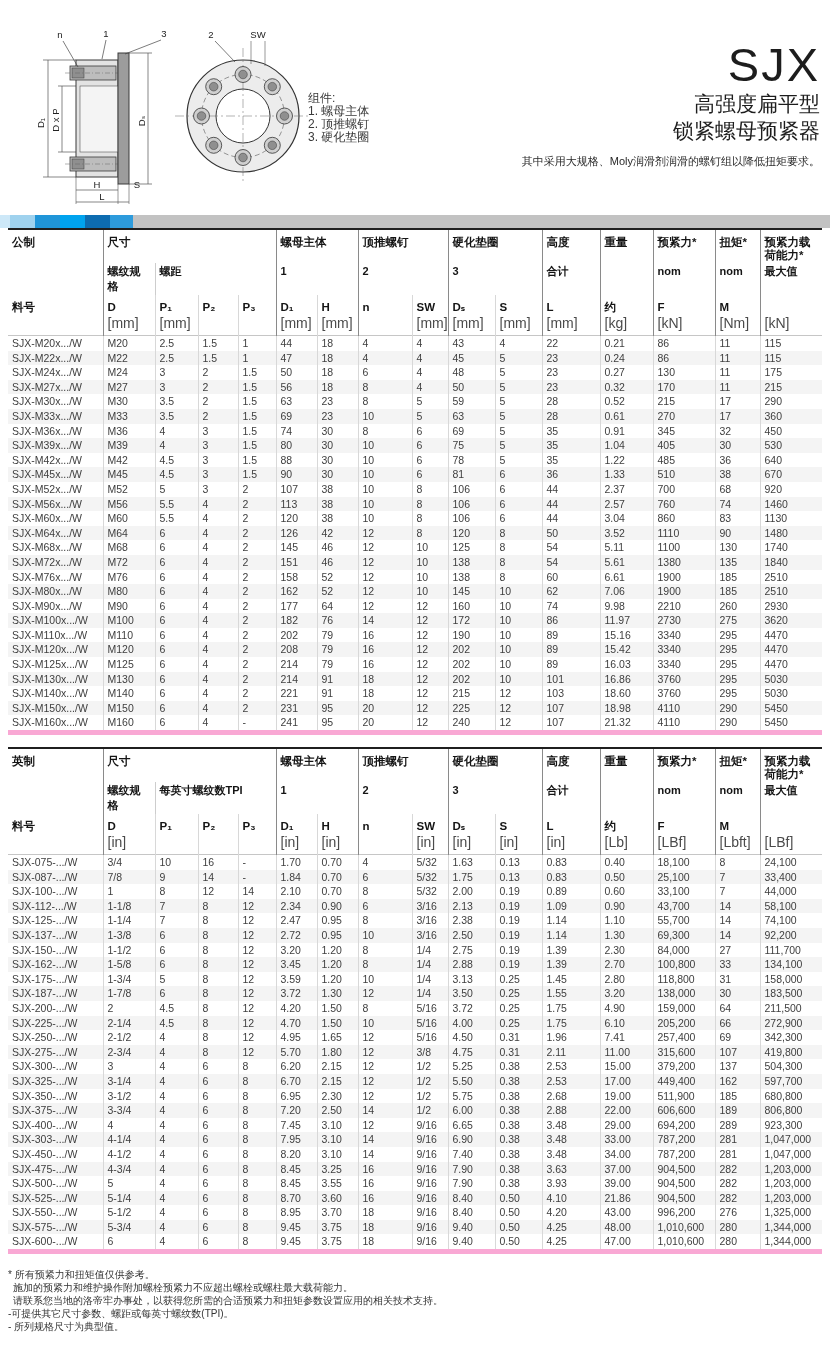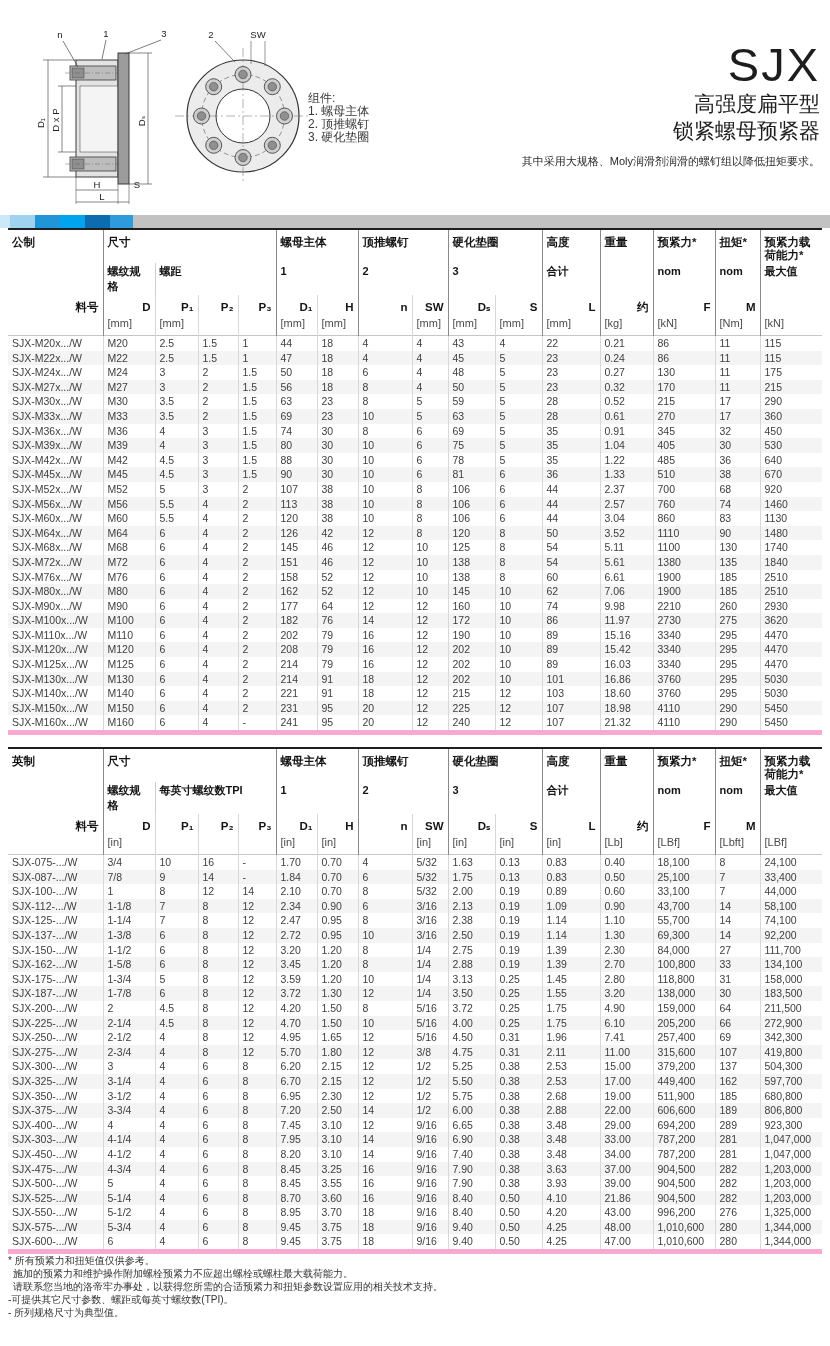--- a/index.html
+++ b/index.html
@@ -17,33 +17,33 @@
   .accent{position:absolute;top:215px;left:0;width:830px;height:13px;display:flex;}
   .accent div{height:13px;}
   
   .tables{position:absolute;top:228px;left:8px;width:814px;}
   table.spec{border-collapse:collapse;table-layout:fixed;width:814px;
              border-top:2px solid #1f1f1f;border-bottom:5px solid #f9a8d4;}
   table.spec th{font-weight:bold;text-align:left;color:#141414;padding:1px 4px;
                 vertical-align:top;font-size:11px;overflow:hidden;}
   tr.hr-g th{padding-top:6px;font-size:11.5px;line-height:13px;}
   tr.hr-s th{font-size:11px;height:18px;line-height:15px;margin-left:36px;}
-  tr.hr-c th{font-size:11.5px;height:19px;vertical-align:bottom;line-height:15px;text-align:right;}
-  tr.hr-u th{font-weight:normal;color:#4a4a4a;font-size:11px;height:15px;padding-bottom:3px;line-height:13px;}
+  tr.hr-c th{font-size:11.5px;height:19px;vertical-align:bottom;line-height:15px;}
+  tr.hr-u th{font-weight:normal;color:#4a4a4a;font-size:14px;height:15px;padding-bottom:3px;line-height:13px;}
   table.spec thead{border-bottom:1px solid #c6c6c6;}
   .gb{border-left:1px solid #8a8a8a;}
   .lb{border-left:1px solid #cdcdcd;}
   .lb2{border-left:1px solid #d8d8d8;}
   table.spec td{font-size:10.5px;color:#3e3e3e;line-height:14.6px;padding:0 4px;
                 white-space:nowrap;overflow:hidden;}
   table.spec tbody tr:nth-child(even){background:#f4f4f4;}
   .ctr{text-align:center;}
   .gap{height:12px;}
   
-  .notes{font-size:10px;line-height:13px;color:#333;}
+  .notes{margin-top:14px;font-size:10px;line-height:13px;color:#333;}
   .notes .indent{padding-left:5px;}
   
   .dimtext{font-size:9.5px;fill:#222;font-family:"Liberation Sans","DejaVu Sans",sans-serif;}
 </style>
 </head>
 <body>
 
 <div class="page">
 
   <div class="hdr">

